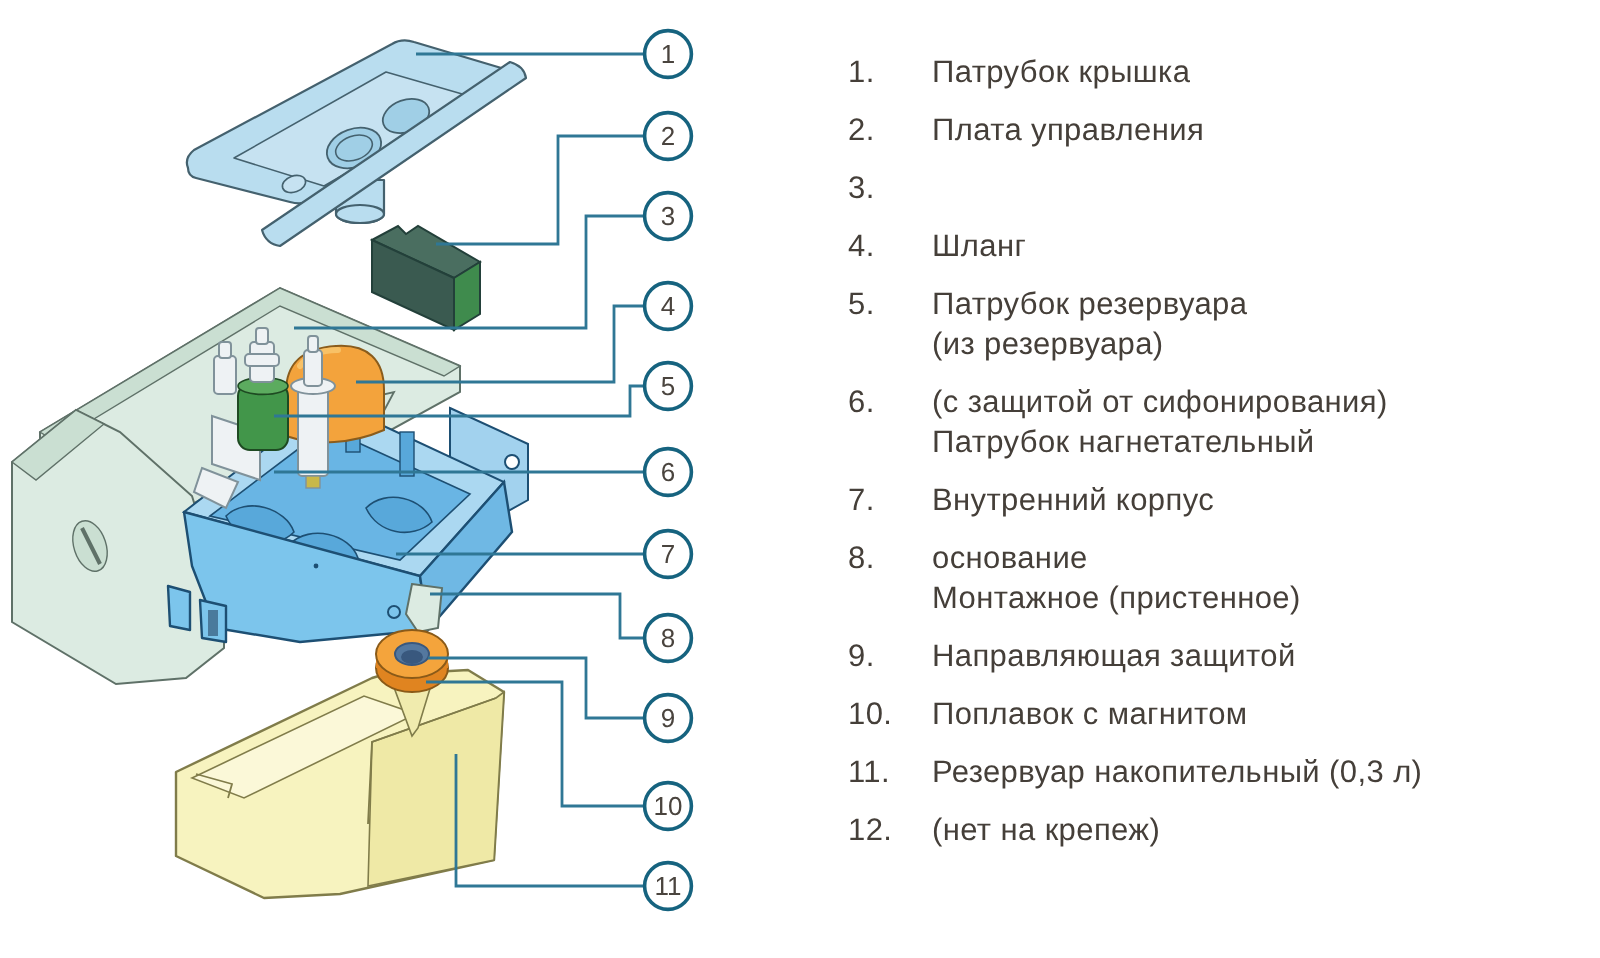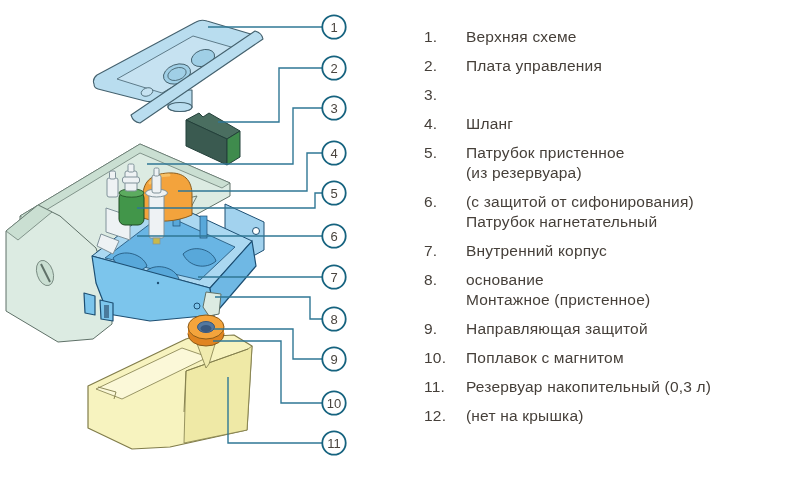--- a/index.html
+++ b/index.html
@@ -186,42 +186,42 @@
         <text x="334" y="407.5" class="callout-num">10</text>
         <circle cx="334" cy="443" r="11.7" class="callout-circle"></circle>
         <text x="334" y="447.5" class="callout-num">11</text>
       </g>
   </svg>
 
   <div class="parts-list" id="parts-list">
       <div class="row">
         <span class="num">1.</span>
         <div class="txt">
-          <div>Верхняя схеме</div>
+          <div>Патрубок крышка</div>
         </div>
       </div>
       <div class="row">
         <span class="num">2.</span>
         <div class="txt">
           <div>Плата управления</div>
         </div>
       </div>
       <div class="row">
         <span class="num">3.</span>
       </div>
       <div class="row">
         <span class="num">4.</span>
         <div class="txt">
           <div>Шланг</div>
         </div>
       </div>
       <div class="row">
         <span class="num">5.</span>
         <div class="txt">
-          <div>Патрубок пристенное</div>
+          <div>Патрубок резервуара</div>
           <div>(из резервуара)</div>
         </div>
       </div>
       <div class="row">
         <span class="num">6.</span>
         <div class="txt">
           <div>(с защитой от сифонирования)</div>
           <div>Патрубок нагнетательный</div>
         </div>
       </div>
@@ -252,17 +252,17 @@
       </div>
       <div class="row">
         <span class="num">11.</span>
         <div class="txt">
           <div>Резервуар накопительный (0,3 л)</div>
         </div>
       </div>
       <div class="row">
         <span class="num">12.</span>
         <div class="txt">
-          <div>(нет на крышка)</div>
+          <div>(нет на крепеж)</div>
         </div>
       </div>
     </div>
 </div>
 
 </body></html>

